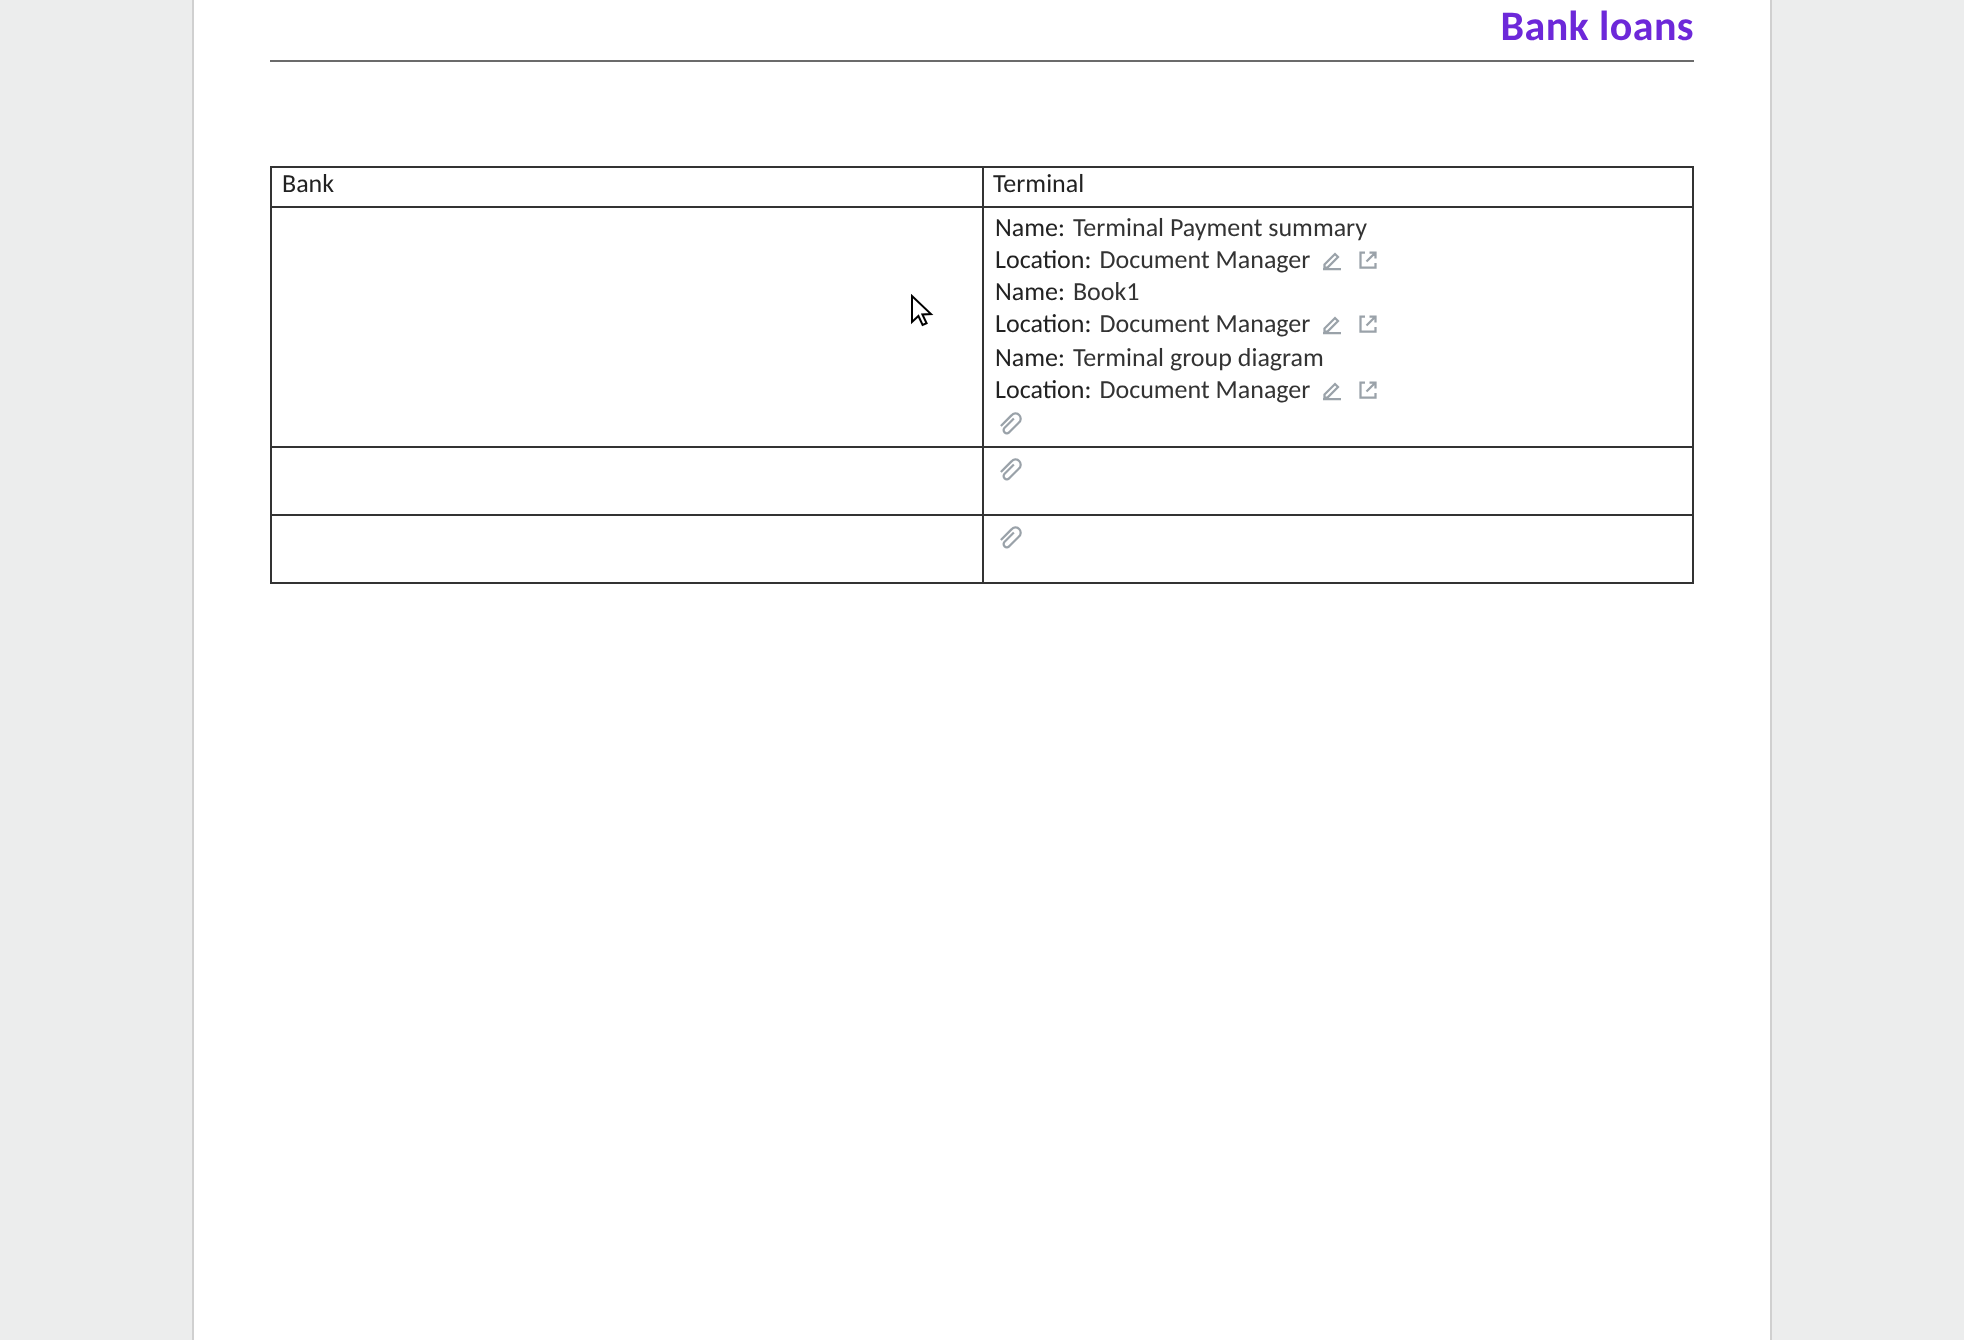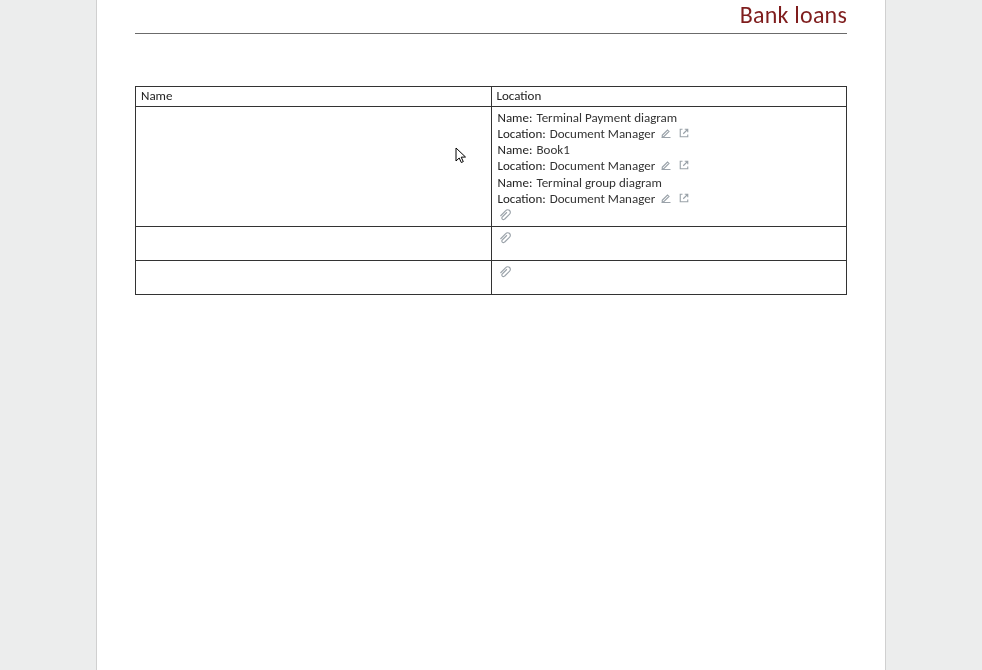--- a/index.html
+++ b/index.html
@@ -19,23 +19,23 @@
     height: 670px;
     border-left: 1px solid #d0d0d0;
     border-right: 1px solid #d0d0d0;
     padding: 0 38px;
   }
   .title-row {
     text-align: right;
     padding-top: 0px;
   }
   .title {
-    font-size: 24px;
-    font-weight: normal;
-    color: #7f1d1d;
+    font-size: 21px;
+    font-weight: bold;
+    color: #6d28d9;
     letter-spacing: 0.2px;
   }
   .title-underline {
     border-top: 1.5px solid #6b6b6b;
     margin-top: 4px;
     margin-bottom: 52px;
   }
   table.data {
     border-collapse: collapse;
     width: 100%;
@@ -101,35 +101,35 @@
   </div>
   <div class="title-underline"></div>
 
   <table class="data">
     <colgroup>
       <col class="col-name">
       <col class="col-doc">
     </colgroup>
     <thead>
       <tr>
-        <th>Name</th>
-        <th>Location</th>
+        <th>Bank</th>
+        <th>Terminal</th>
       </tr>
     </thead>
     <tbody>
 
       <tr>
         <td style="padding:2px 3px;">
           <input class="name-input" type="text" value="" style="">
         </td>
         <td>
 
           <div class="doc-line">
             <span class="lbl">Name:</span>
-            <span>Terminal Payment diagram</span>
+            <span>Terminal Payment summary</span>
           </div>
           <div class="doc-line">
             <span class="lbl">Location:</span>
             <span>Document Manager</span>
             <span class="ico">
               <svg width="12" height="12" viewBox="0 0 16 16">
                   <path fill="none" stroke="#9aa2a9" stroke-width="1.5" d="M2 14h12M3 11l7-7 2 2-7 7H3v-2z"></path>
                 </svg>
             </span>
             <span class="ico">

